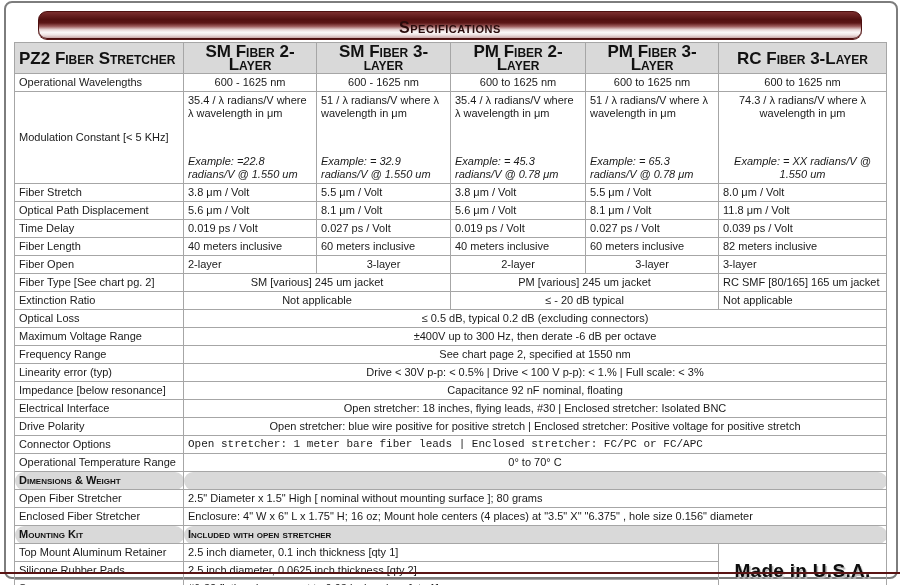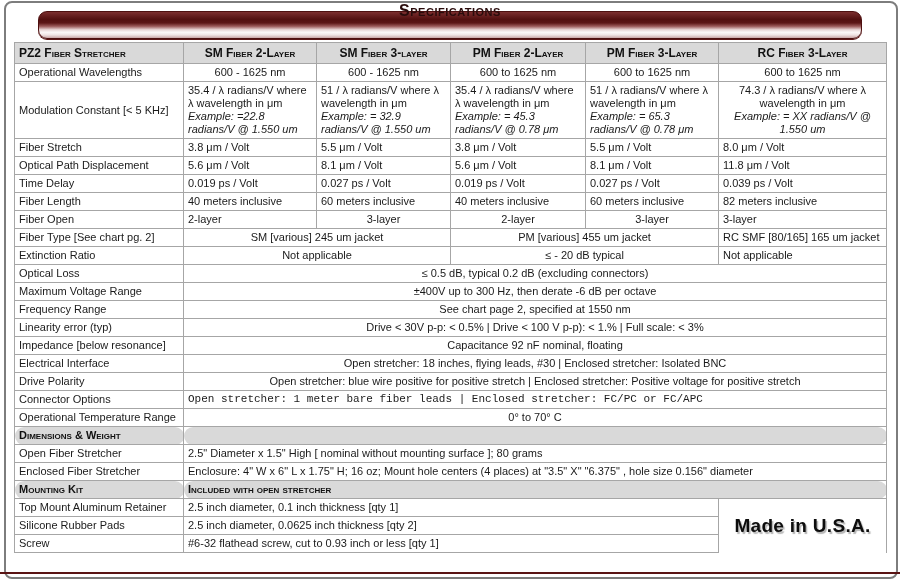--- a/index.html
+++ b/index.html
@@ -6,32 +6,32 @@
   body{width:900px;height:585px;position:relative;overflow:hidden;
        font-family:"Liberation Sans","DejaVu Sans",sans-serif;color:#1a1a1a;}
   .frame{position:absolute;left:4px;top:1px;right:2px;bottom:6px;
          border:2px solid #7d7d7d;border-radius:8px;}
   .title-banner{position:absolute;left:38px;top:11px;width:822px;height:26px;
       border:1px solid #4d0f0f;border-radius:9px;
       background:linear-gradient(180deg,#7b2e2e 0%,#521010 28%,#5c1616 42%,#9c5b5b 55%,#e7d4d4 68%,#fbf7f7 78%,#f0e4e4 88%,#c9a5a5 100%);
       box-shadow:0 1px 0 #5a1414;
       display:flex;align-items:flex-end;justify-content:center;}
   .title-banner span{font-variant:small-caps;font-weight:bold;font-size:16px;
-      letter-spacing:.5px;color:#2a0c0c;line-height:14px;padding-bottom:20px;}
+      letter-spacing:.5px;color:#2a0c0c;line-height:14px;padding-bottom:3px;}
   table{position:absolute;left:14px;top:42px;width:872px;border-collapse:collapse;
         table-layout:fixed;font-size:11px;}
   th,td{border:1px solid #a6a6a6;padding:2px 4px;line-height:13px;vertical-align:middle;
         overflow:hidden;}
-  thead th{background:#d9d9d9;font-variant:small-caps;font-weight:bold;font-size:12px;
+  thead th{background:#d9d9d9;font-variant:small-caps;font-weight:bold;font-size:17px;
         text-align:center;height:16px;color:#111;}
   thead th:first-child{text-align:left;}
   td.label{text-align:left;}
   tr.section td{background:#d9d9d9;font-variant:small-caps;font-weight:bold;
         font-size:11px;color:#111;border-radius:9px;}
-  td .example{font-style:italic;}
+  td .example{font-style:italic;margin-top:35px;}
   td.madeinusa{border-bottom:none;font-weight:bold;font-size:19px;text-align:center;
         color:#0d0d0d;text-shadow:1.5px 1.5px 1px #b5b5b5;letter-spacing:.3px;}
   .bottom-rule{position:absolute;left:0;top:572px;width:900px;height:2px;background:#5a1414;}
 </style>
 </head>
 <body>
 
 <div class="frame"></div>
 
 <div class="title-banner">
@@ -110,21 +110,21 @@
         <td class="label">Fiber Open</td>
         <td style="text-align: left;"><span>2-layer</span></td>
         <td style="text-align: center;"><span>3-layer</span></td>
         <td style="text-align: center;"><span>2-layer</span></td>
         <td style="text-align: center;"><span>3-layer</span></td>
         <td style="text-align: left;"><span>3-layer</span></td>
       </tr>
       <tr>
         <td class="label">Fiber Type [See chart pg. 2]</td>
         <td colspan="2" style="text-align: center;"><span>SM [various]  245 um jacket</span></td>
-        <td colspan="2" style="text-align: center;"><span>PM [various] 455 um jacket</span></td>
+        <td colspan="2" style="text-align: center;"><span>PM [various] 245 um jacket</span></td>
         <td style="text-align: left;"><span>RC SMF [80/165]  165 um jacket</span></td>
       </tr>
       <tr>
         <td class="label">Extinction Ratio</td>
         <td colspan="2" style="text-align: center;"><span>Not applicable</span></td>
         <td colspan="2" style="text-align: center;"><span>≤ - 20 dB typical</span></td>
         <td style="text-align: left;"><span>Not applicable</span></td>
       </tr>
       <tr>
         <td class="label">Optical Loss</td>

